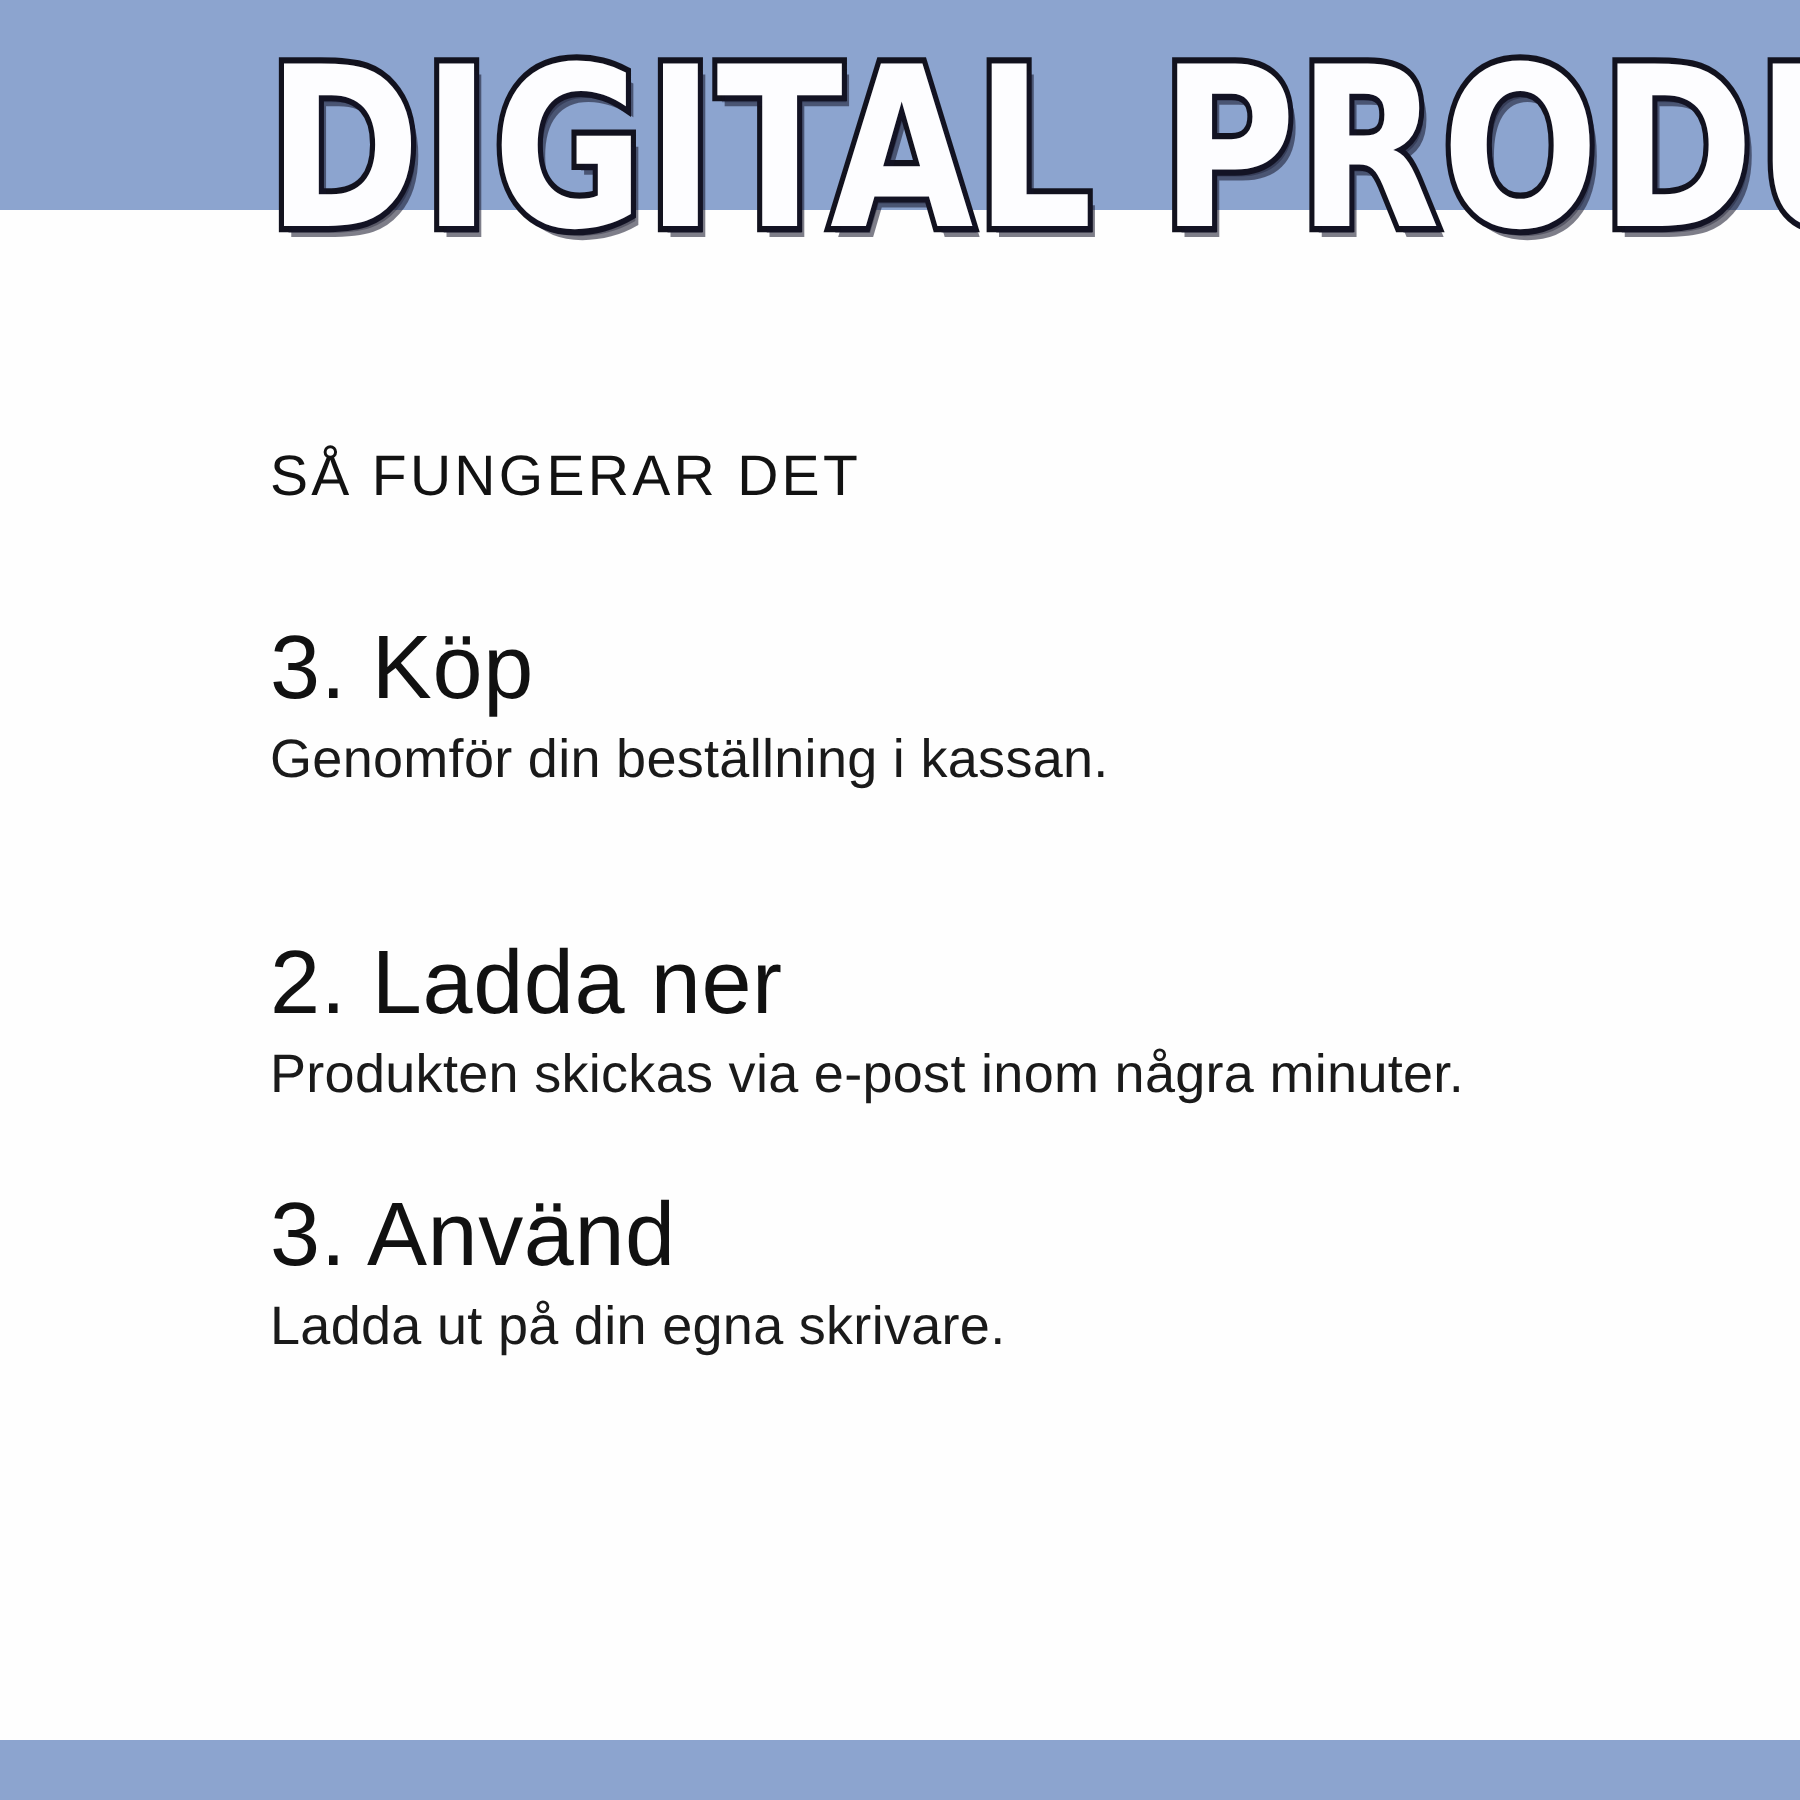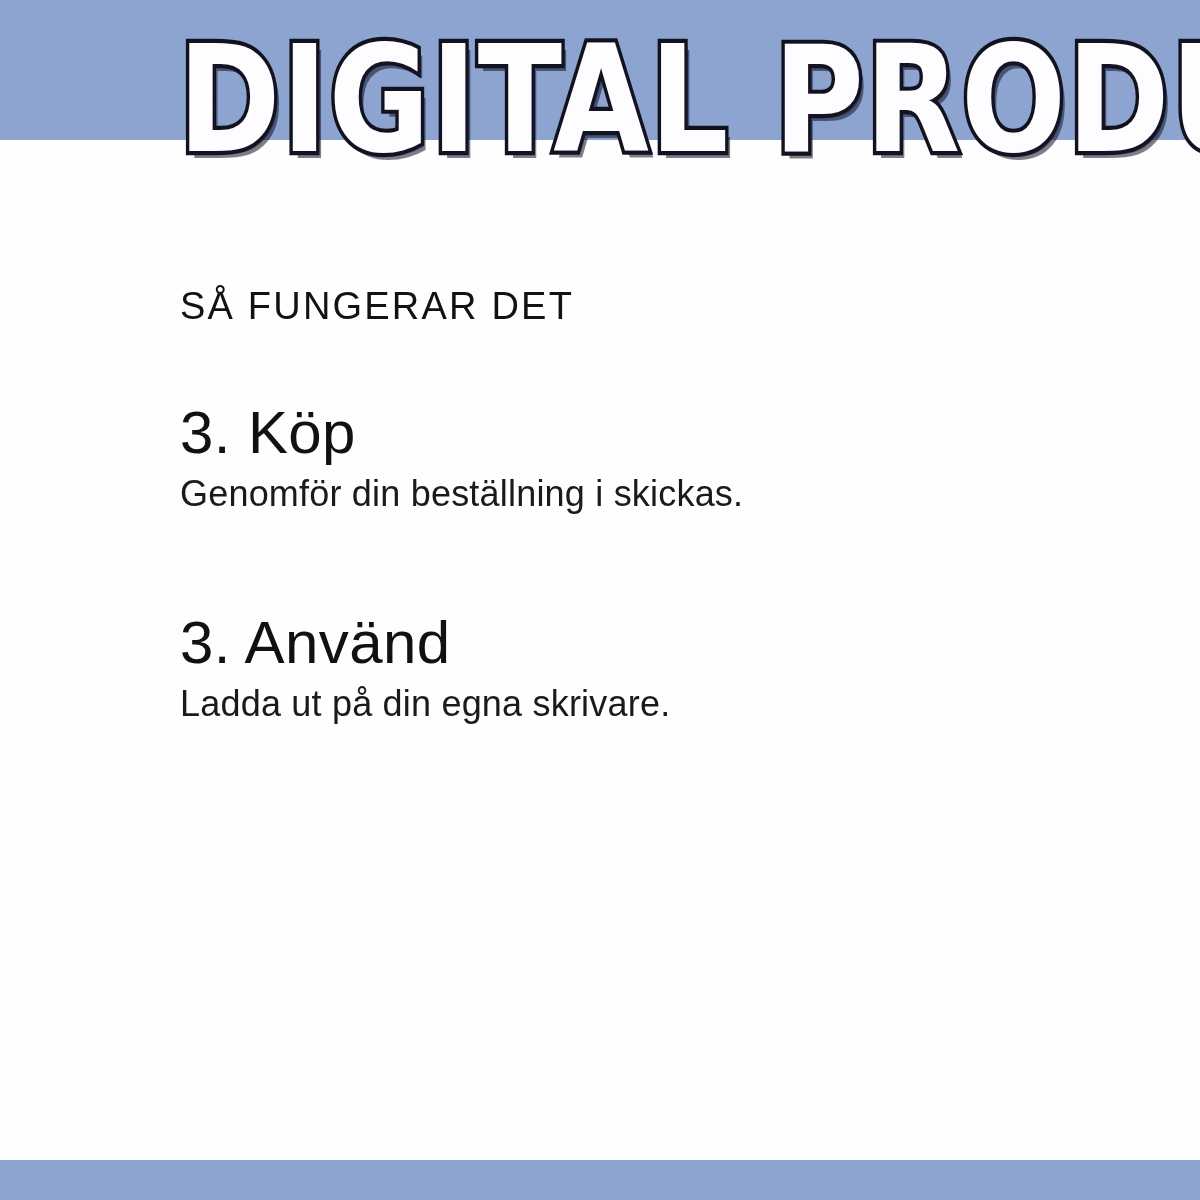--- a/index.html
+++ b/index.html
@@ -73,21 +73,21 @@
        5px 6px 0 rgba(20, 20, 40, 0.55),
        3px 4px 0 rgba(20, 20, 40, 0.35);
     transform: scaleX(0.98) scaleY(1.18);
     transform-origin: left top;
   }
 
   
   .content {
     position: absolute;
     left: 180px;
-    top: 284px;
+    top: 296px;
     width: 900px;
   }
 
   .eyebrow {
     margin: 0;
     font-family: "Liberation Sans", sans-serif;
     font-weight: 400;
     font-size: 38px;
     line-height: 44px;
     letter-spacing: 2.2px;
@@ -100,21 +100,21 @@
     padding: 0;
     list-style: none;
   }
 
   .step {
     margin: 0;
   }
 
   .step-1 { margin-top: 72px; }
   .step-2 { margin-top: 94px; }
-  .step-3 { margin-top: 94px; }
+  .step-3 { margin-top: 52px; }
 
   .step-heading {
     margin: 0;
     font-family: "Liberation Sans", sans-serif;
     font-weight: 400;
     font-size: 60px;
     line-height: 66px;
     letter-spacing: 0.4px;
     color: #111111;
     white-space: nowrap;
@@ -143,23 +143,27 @@
   </div>
 
   <div class="content">
 
     <p class="eyebrow">SÅ FUNGERAR DET</p>
 
     <ol class="steps">
 
       <li class="step step-1">
         <h2 class="step-heading">3. Köp</h2>
-        <p class="step-desc">Genomför din beställning i skickas.</p>
+        <p class="step-desc">Genomför din beställning i kassan.</p>
       </li>
 
+      <li class="step step-2">
+        <h2 class="step-heading">2. Ladda ner</h2>
+        <p class="step-desc">Produkten skickas via e-post inom några minuter.</p>
+      </li>
 
       <li class="step step-3">
         <h2 class="step-heading">3. Använd</h2>
         <p class="step-desc">Ladda ut på din egna skrivare.</p>
       </li>
 
     </ol>
   </div>
 
   <div class="band band-bottom"></div>

